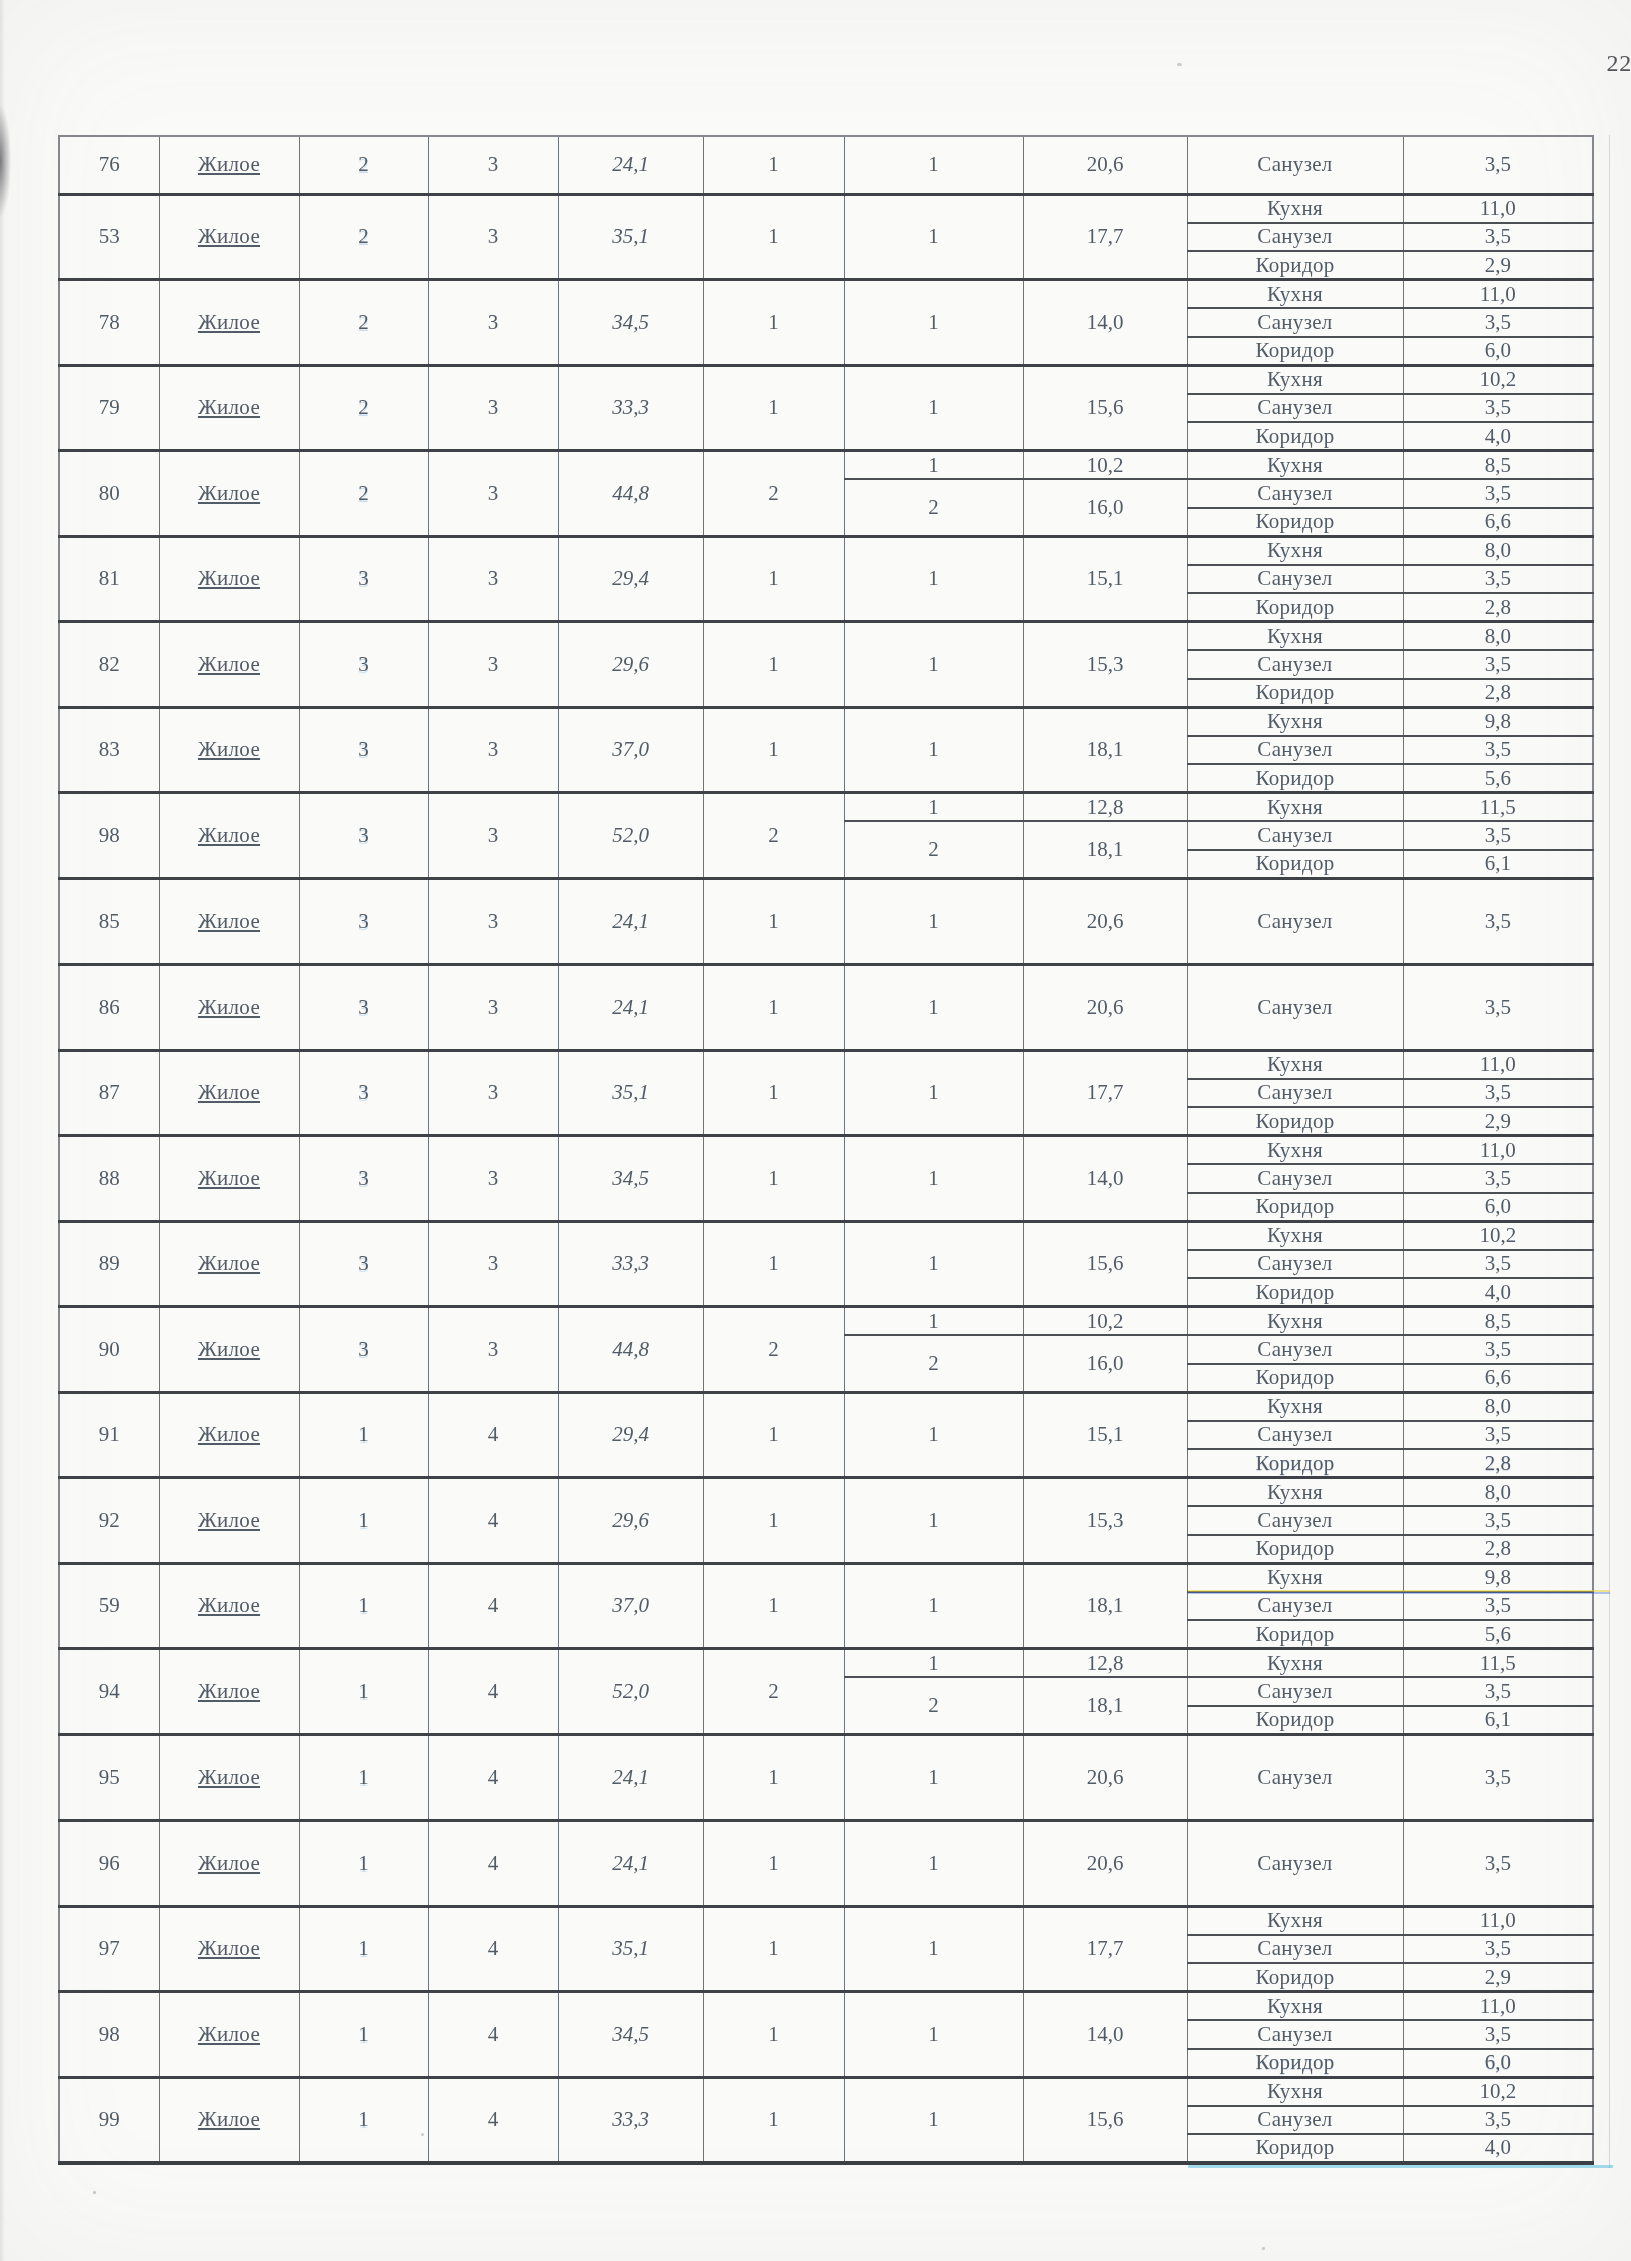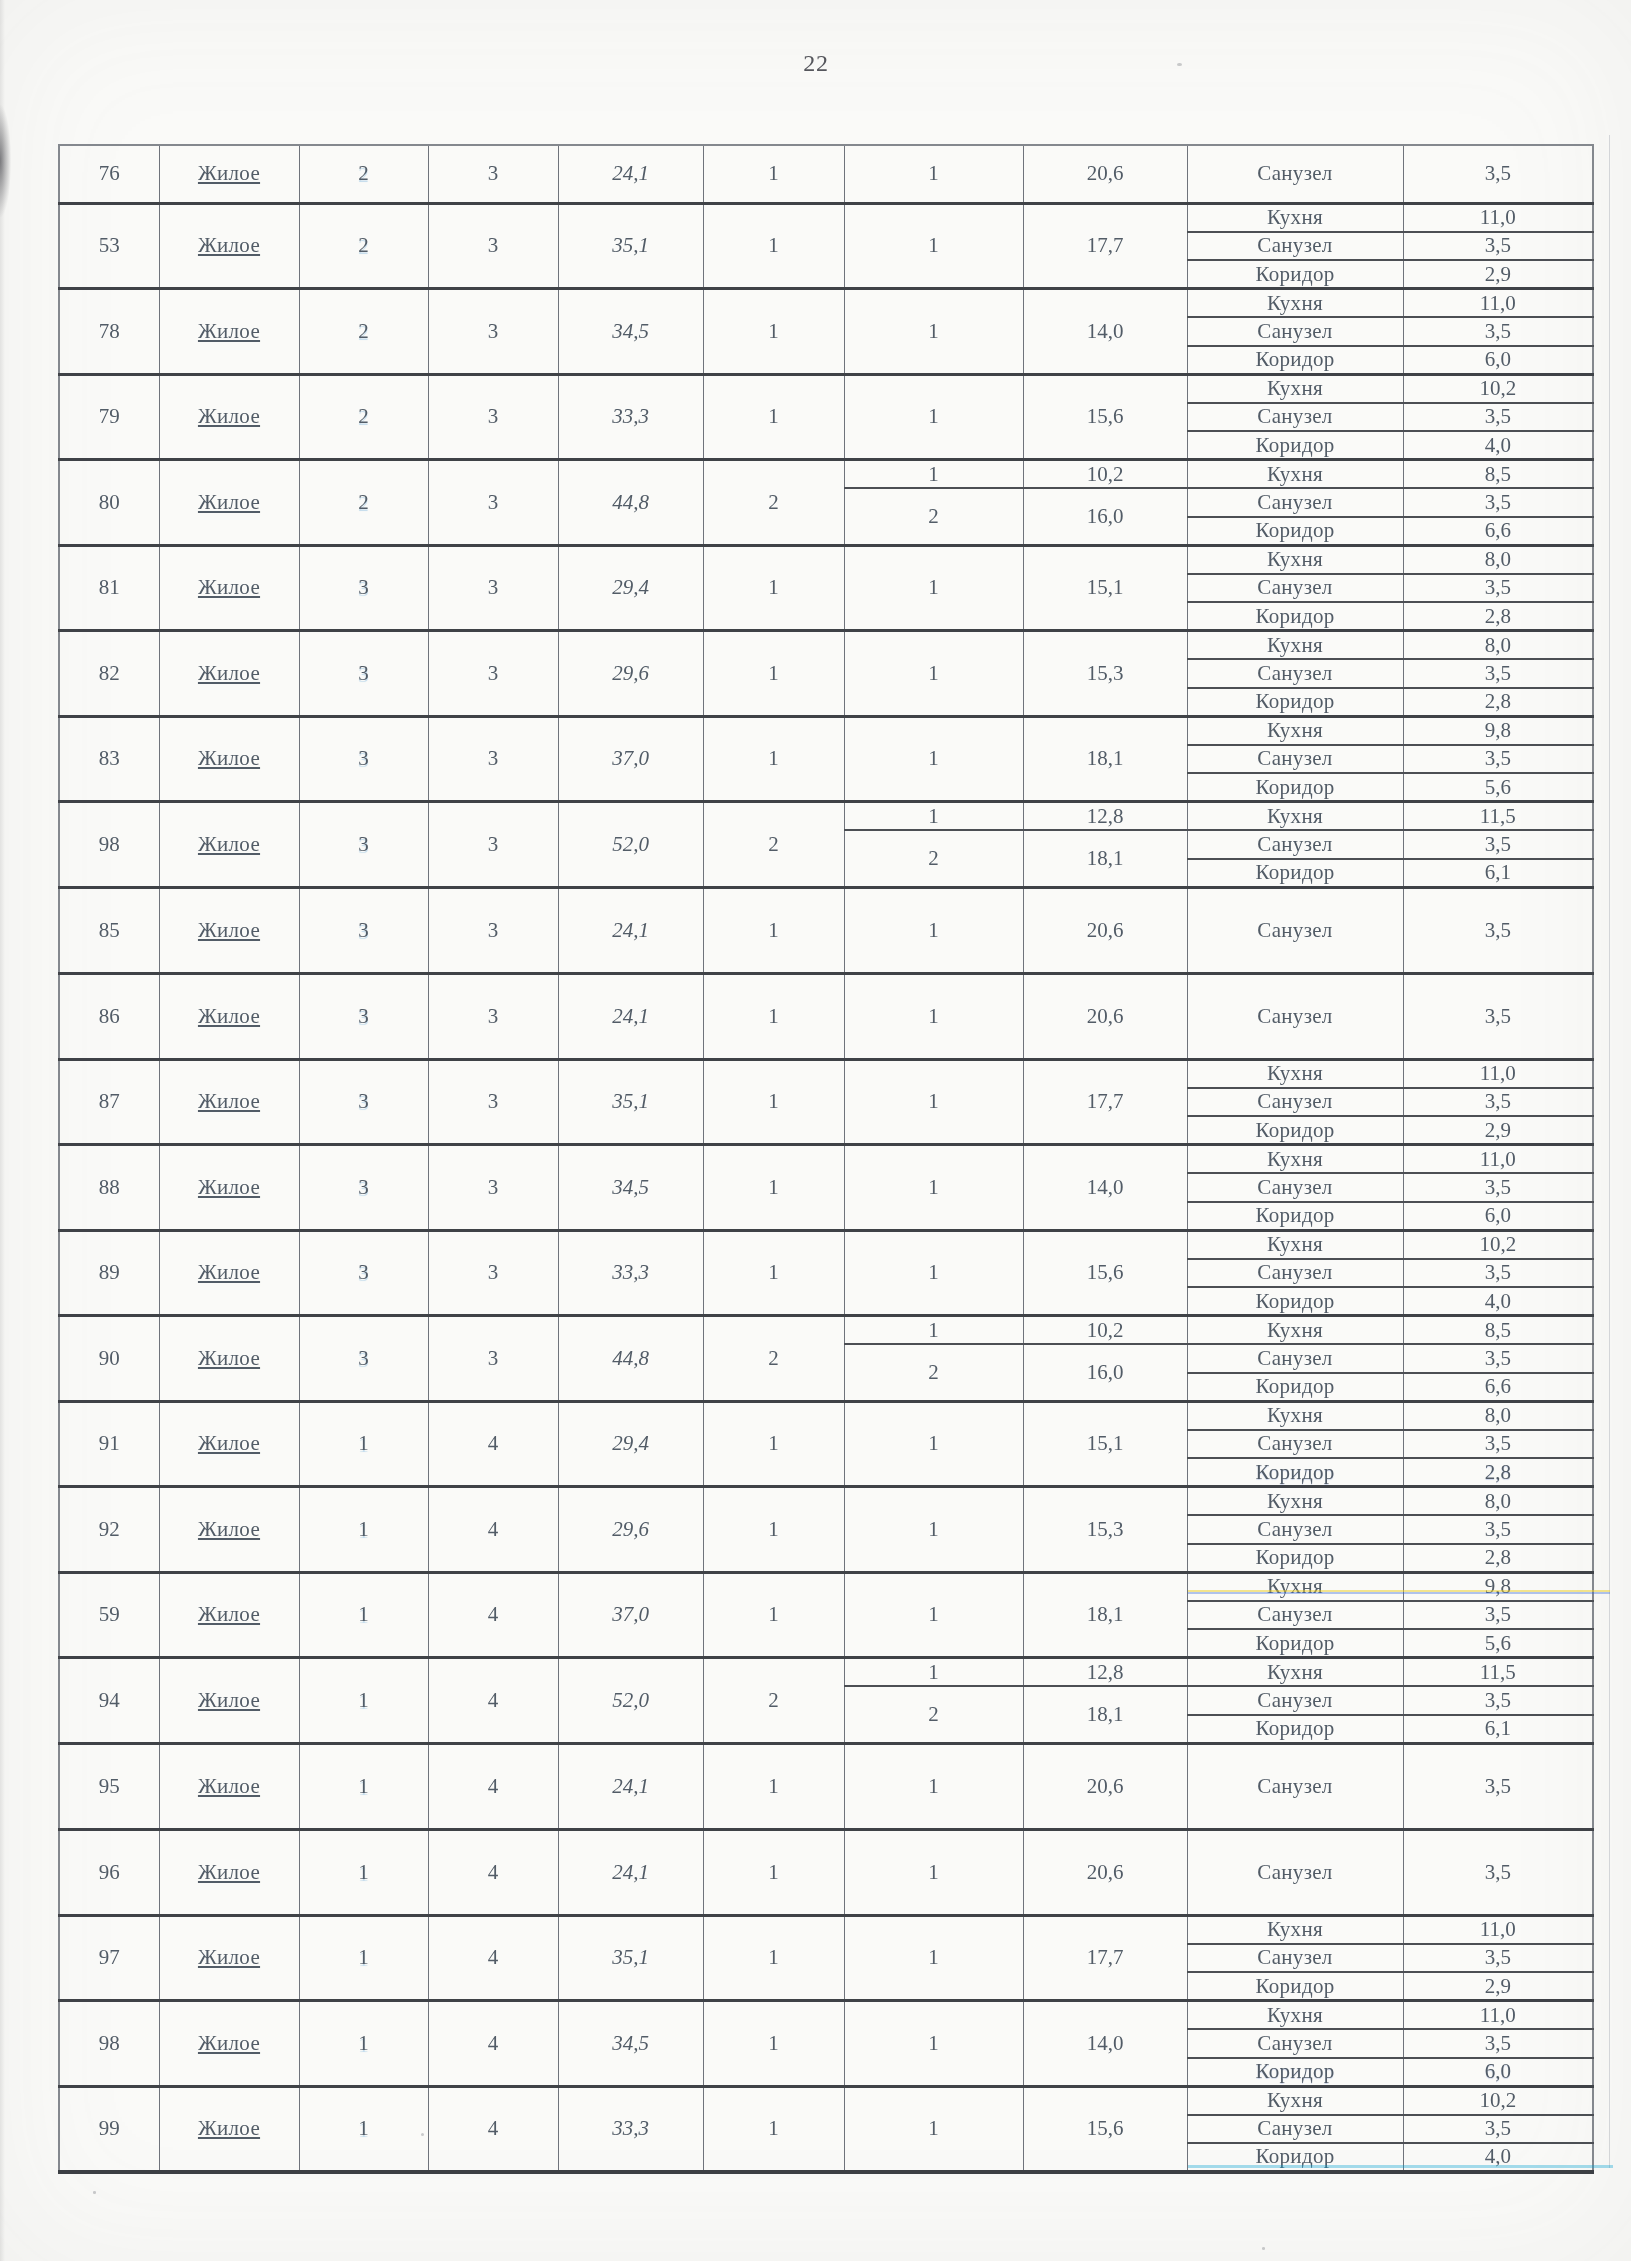--- a/index.html
+++ b/index.html
@@ -9,26 +9,26 @@
     position:relative;
     overflow:hidden;
     font-family:"Liberation Serif","DejaVu Serif",serif;
   }
   .page-inner {
     position:absolute; inset:0;
     box-shadow: inset 0 0 145px rgba(110,112,118,0.07);
   }
   .page-number {
     position:absolute; top:50px; left:0; right:0;
-    text-align:center;
+    text-align:right;
     font-size:24px; letter-spacing:0.7px;
     color:#55565c;
   }
   .doc-table-wrap {
-    position:absolute; left:58px; top:144px;
+    position:absolute; left:58px; top:135px;
     filter: blur(0.2px);
   }
   table.doc-table {
     border-collapse:collapse;
     table-layout:fixed;
     width:1534px;
     border:2px solid #84888e;
     border-bottom:4px solid #3c3f44;
   }
   table.doc-table td {

